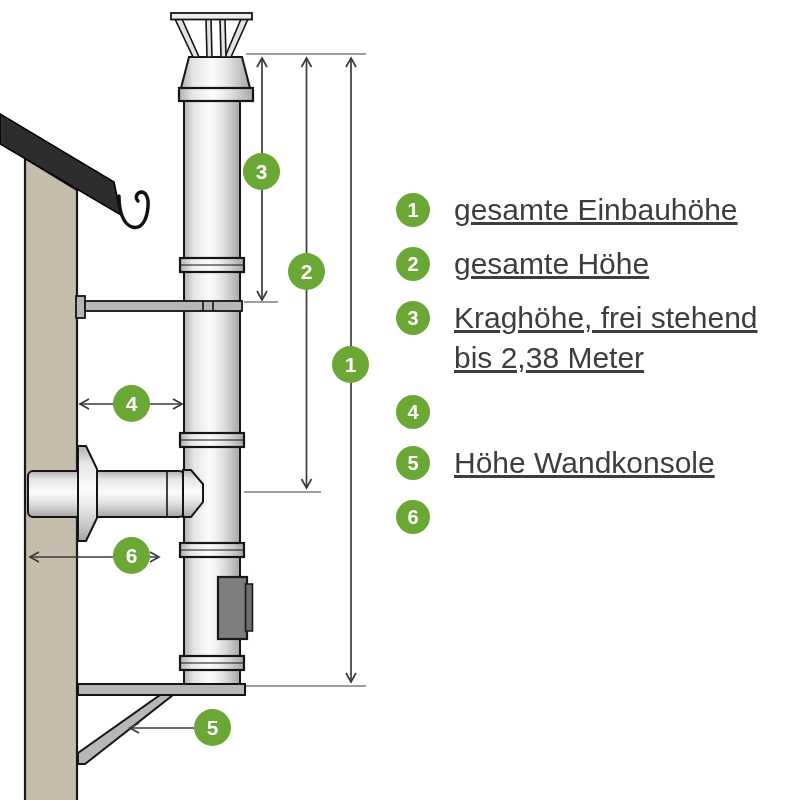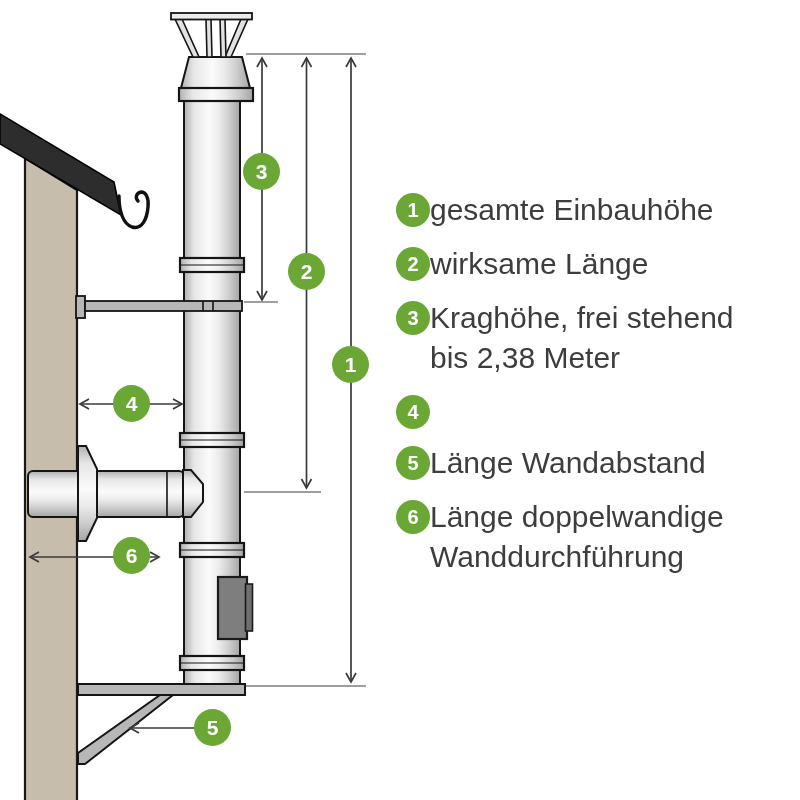--- a/index.html
+++ b/index.html
@@ -8,22 +8,22 @@
   svg.diagram{position:absolute;left:0;top:0;}
   .badge{position:absolute;width:37px;height:37px;border-radius:50%;
          background:#6AA735;color:#fff;display:flex;align-items:center;
          justify-content:center;font-size:21px;font-weight:bold;line-height:1;}
   .legend{position:absolute;left:396px;top:190px;display:flex;
           flex-direction:column;gap:14px;}
   .legend-row{display:flex;align-items:flex-start;}
   .legend-badge{flex:0 0 34px;width:34px;height:34px;border-radius:50%;
          background:#6AA735;color:#fff;display:flex;align-items:center;
          justify-content:center;font-size:20px;font-weight:bold;margin-top:3px;}
-  .legend-label{width:334px;font-size:30px;line-height:40px;
-         color:#3d3d3d;}
+  .legend-label{margin-left:24px;width:334px;font-size:30px;line-height:40px;
+         color:#3d3d3d;text-decoration:underline;}
 </style>
 </head>
 <body>
 
 <div class="figure">
 
   <svg class="diagram" width="800" height="800" viewBox="0 0 800 800">
     <defs>
       <linearGradient id="gv" x1="0" y1="0" x2="1" y2="0">
         <stop offset="0" stop-color="#b0b0b0"></stop>
@@ -162,32 +162,31 @@
   <div class="badge" style="left:194px;top:709px;">5</div>
   <div class="badge" style="left:113px;top:537px;">6</div>
 
   <div class="legend">
     <div class="legend-row">
       <div class="legend-badge">1</div>
       <div class="legend-label">gesamte Einbauhöhe</div>
     </div>
     <div class="legend-row">
       <div class="legend-badge">2</div>
-      <div class="legend-label">wirksame Länge</div>
+      <div class="legend-label">gesamte Höhe</div>
     </div>
     <div class="legend-row">
       <div class="legend-badge">3</div>
       <div class="legend-label">Kraghöhe, frei stehend bis 2,38 Meter</div>
     </div>
     <div class="legend-row">
       <div class="legend-badge">4</div>
     </div>
     <div class="legend-row">
       <div class="legend-badge">5</div>
-      <div class="legend-label">Länge Wandabstand</div>
+      <div class="legend-label">Höhe Wandkonsole</div>
     </div>
     <div class="legend-row">
       <div class="legend-badge">6</div>
-      <div class="legend-label">Länge doppelwandige Wanddurchführung</div>
     </div>
   </div>
 
 </div>
 
 </body></html>

